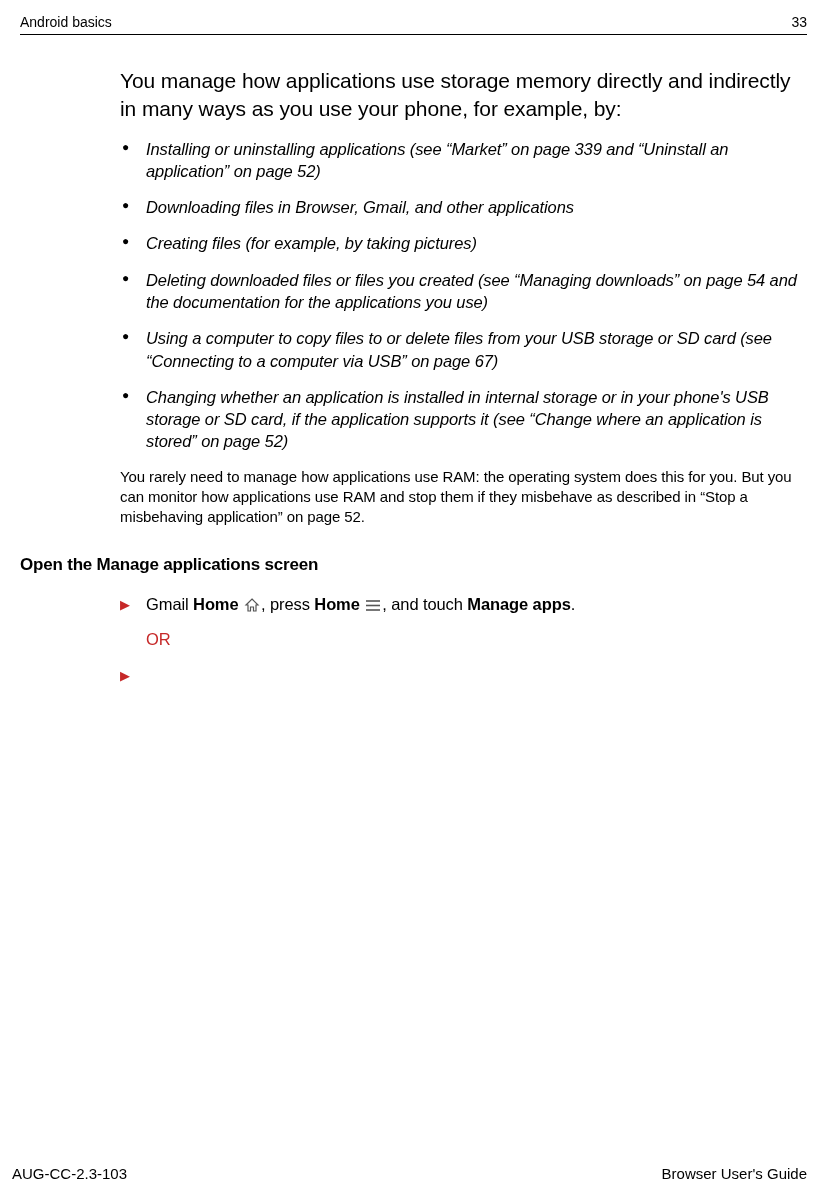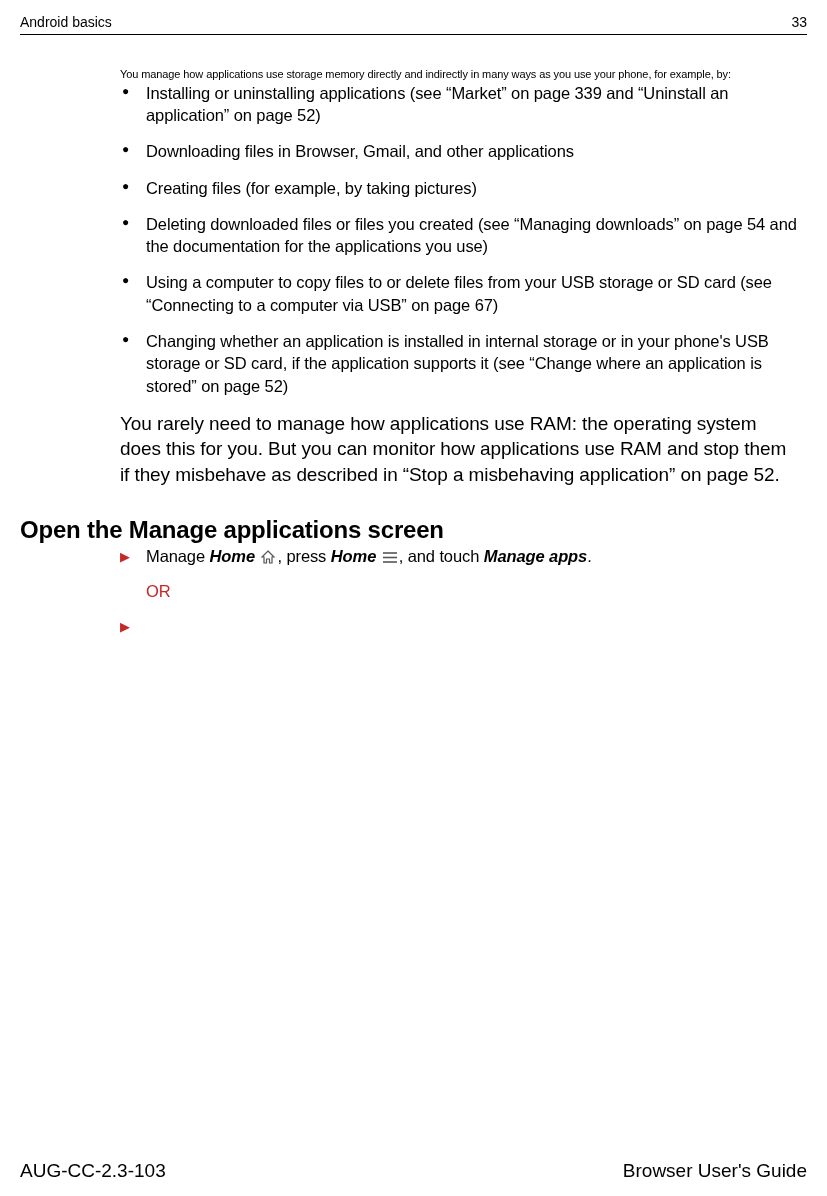--- a/index.html
+++ b/index.html
@@ -26,53 +26,55 @@
       border-bottom: 1px solid #000;
       padding-bottom: 4px;
       margin-bottom: 32px;
       font-size: 14px;
     }
     .content {
       padding-left: 100px;
       padding-right: 10px;
     }
     .intro {
-      font-size: 11px;
+      font-size: 21px;
       line-height: 1.35;
+      margin-bottom: 14px;
       letter-spacing: -0.1px;
     }
     ul.bullets {
       list-style: none;
       margin-bottom: 12px;
+      font-style: italic;
     }
     ul.bullets li {
       font-size: 16.5px;
       line-height: 1.35;
       margin-bottom: 14px;
       padding-left: 26px;
       position: relative;
       letter-spacing: -0.1px;
     }
     ul.bullets li::before {
       content: "●";
       position: absolute;
       left: 2px;
       top: 1px;
       font-size: 12px;
     }
     .after-bullets {
-      font-size: 19px;
+      font-size: 15px;
       line-height: 1.35;
       margin-bottom: 28px;
       letter-spacing: -0.1px;
     }
     h2.section-heading {
-      font-size: 24px;
+      font-size: 17px;
       font-weight: bold;
-      margin-bottom: 1px;
+      margin-bottom: 18px;
       margin-left: -100px;
       letter-spacing: -0.2px;
     }
     .steps {
       list-style: none;
     }
     .steps .step {
       font-size: 16.5px;
       line-height: 1.4;
       padding-left: 26px;
@@ -88,35 +90,34 @@
       font-size: 13px;
     }
     .or-text {
       color: #c62828;
       font-weight: normal;
       font-size: 16.5px;
       margin-top: 10px;
     }
     .bold {
       font-weight: bold;
-      font-style: italic;
     }
     .icon {
       display: inline-block;
       vertical-align: -2px;
       margin: 0 1px;
     }
     .footer {
       position: absolute;
       bottom: 14px;
-      left: 20px;
+      left: 12px;
       right: 20px;
       display: flex;
       justify-content: space-between;
-      font-size: 19px;
+      font-size: 15px;
     }
   </style>
 </head>
 <body>
 
 <div class="page">
   <div class="header">
     <span>Android basics</span>
     <span>33</span>
   </div>
@@ -134,21 +135,21 @@
     </ul>
 
     <p class="after-bullets">You rarely need to manage how applications use RAM: the operating system does this for you. But you can monitor how applications use RAM and stop them if they misbehave as described in “Stop a misbehaving application” on page 52.</p>
 
     <h2 class="section-heading">Open the Manage applications screen</h2>
 
     <div class="steps">
       <div class="step">
         <span class="arrow">▶</span>
         <span>
-          <span>Manage </span><span class="bold">Home</span>
+          <span>Gmail </span><span class="bold">Home</span>
           <span class="icon"><svg width="16" height="14" viewBox="0 0 16 14">
                 <path d="M8 1 L14 7 L12 7 L12 13 L9.5 13 L9.5 9 L6.5 9 L6.5 13 L4 13 L4 7 L2 7 Z" fill="none" stroke="#555" stroke-width="1.2"></path>
               </svg></span><span>, press </span><span class="bold">Home</span>
           <span class="icon"><svg width="16" height="13" viewBox="0 0 16 13">
                 <line x1="1" y1="2" x2="15" y2="2" stroke="#555" stroke-width="1.6"></line>
                 <line x1="1" y1="6.5" x2="15" y2="6.5" stroke="#555" stroke-width="1.6"></line>
                 <line x1="1" y1="11" x2="15" y2="11" stroke="#555" stroke-width="1.6"></line>
               </svg></span><span>, and touch </span><span class="bold">Manage apps</span><span>.</span>
         </span>
         <div class="or-text">OR</div>

